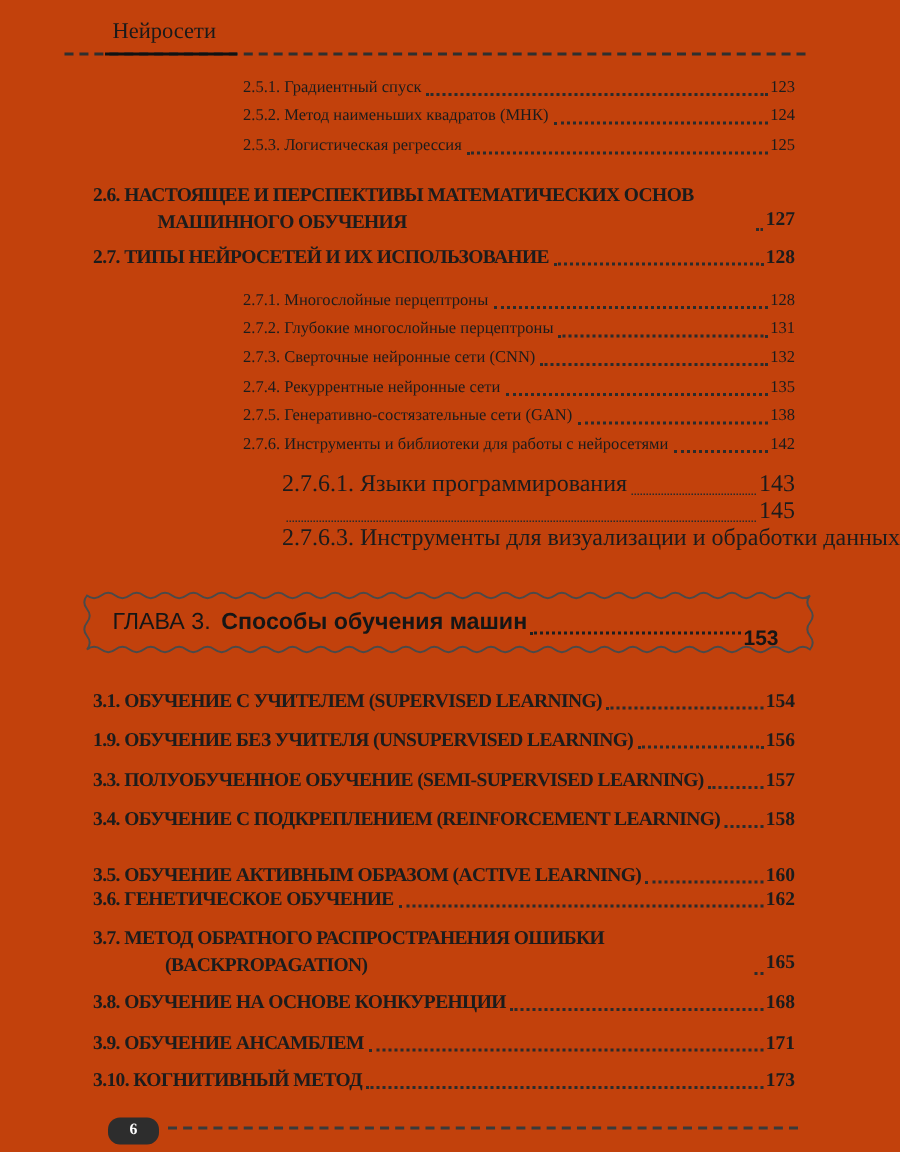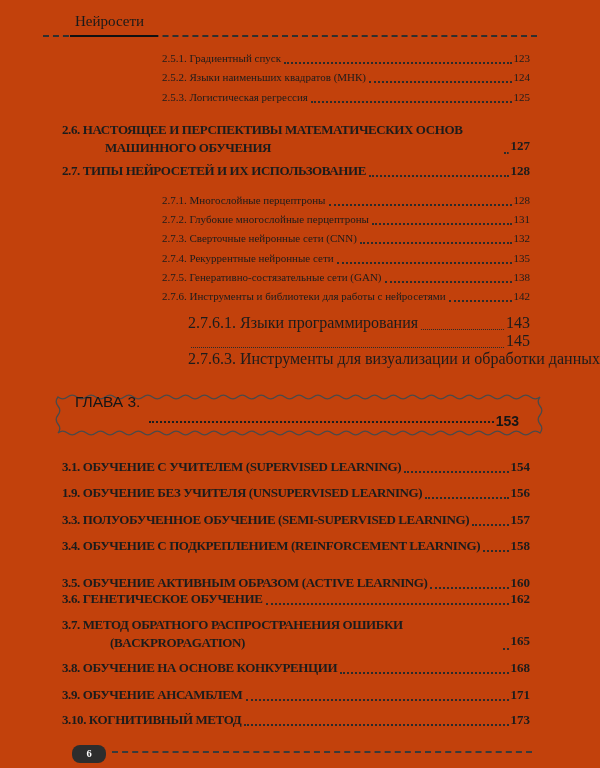--- a/index.html
+++ b/index.html
@@ -54,21 +54,21 @@
   .wrap{line-height:17.5px;}
   .wrap .dots,.wrap .pg{margin-bottom:2px;}
 
   
   .chapter-box{
     position:absolute;left:55px;top:393px;width:488px;height:44px;
   }
   .chapter-box svg{position:absolute;left:0;top:0;}
   .chapter-line{
     position:absolute;left:20px;right:24px;top:0;bottom:0;
-    display:flex;align-items:flex-start;
+    display:flex;align-items:center;
     font-family:"Liberation Sans", sans-serif;
     font-size:15.5px;color:#161616;
   }
   .ch-prefix{margin-right:7px;white-space:nowrap;}
   .ch-title{font-weight:bold;white-space:nowrap;}
   .chapter-line .dots{
     border-bottom:2.5px dotted #1e1e1e;
     align-self:flex-end;margin:0 2px 14px 2px;
   }
   .ch-page{font-weight:bold;font-size:14px;margin-top:20px;}
@@ -95,21 +95,21 @@
   <div class="hdr-underline"></div>
 
   <div>
 
     <div class="row sub" style="top:48px">
       <span class="lbl">2.5.1. Градиентный спуск</span>
         <span class="dots"></span>
         <span class="pg">123</span>
     </div>
     <div class="row sub" style="top:67px">
-      <span class="lbl">2.5.2. Языки наименьших квадратов (МНК)</span>
+      <span class="lbl">2.5.2. Метод наименьших квадратов (МНК)</span>
         <span class="dots"></span>
         <span class="pg">124</span>
     </div>
     <div class="row sub" style="top:87px">
       <span class="lbl">2.5.3. Логистическая регрессия</span>
         <span class="dots"></span>
         <span class="pg">125</span>
     </div>
 
     <div class="row top wrap" style="top:121px">
@@ -168,20 +168,21 @@
         <span class="dots"></span>
         <span class="pg">149</span>
     </div>
 
     <div class="chapter-box">
       <svg width="488" height="44" viewBox="0 0 488 44">
         <path d="M 3 4 Q 7.7 7.6 12.5 4 Q 17.2 0.4 21.9 4 Q 26.6 7.6 31.4 4 Q 36.1 0.4 40.8 4 Q 45.5 7.6 50.3 4 Q 55.0 0.4 59.7 4 Q 64.4 7.6 69.2 4 Q 73.9 0.4 78.6 4 Q 83.3 7.6 88.1 4 Q 92.8 0.4 97.5 4 Q 102.2 7.6 107.0 4 Q 111.7 0.4 116.4 4 Q 121.1 7.6 125.9 4 Q 130.6 0.4 135.3 4 Q 140.0 7.6 144.8 4 Q 149.5 0.4 154.2 4 Q 158.9 7.6 163.7 4 Q 168.4 0.4 173.1 4 Q 177.8 7.6 182.6 4 Q 187.3 0.4 192.0 4 Q 196.7 7.6 201.5 4 Q 206.2 0.4 210.9 4 Q 215.6 7.6 220.4 4 Q 225.1 0.4 229.8 4 Q 234.5 7.6 239.3 4 Q 244.0 0.4 248.7 4 Q 253.5 7.6 258.2 4 Q 262.9 0.4 267.6 4 Q 272.4 7.6 277.1 4 Q 281.8 0.4 286.5 4 Q 291.3 7.6 296.0 4 Q 300.7 0.4 305.4 4 Q 310.2 7.6 314.9 4 Q 319.6 0.4 324.3 4 Q 329.1 7.6 333.8 4 Q 338.5 0.4 343.2 4 Q 348.0 7.6 352.7 4 Q 357.4 0.4 362.1 4 Q 366.9 7.6 371.6 4 Q 376.3 0.4 381.0 4 Q 385.8 7.6 390.5 4 Q 395.2 0.4 399.9 4 Q 404.7 7.6 409.4 4 Q 414.1 0.4 418.8 4 Q 423.6 7.6 428.3 4 Q 433.0 0.4 437.7 4 Q 442.5 7.6 447.2 4 Q 451.9 0.4 456.6 4 Q 461.4 7.6 466.1 4 Q 470.8 0.4 475.5 4 Q 480.3 7.6 485.0 4 Q 481.4 8.5 485 13.0 Q 488.6 17.5 485 22.0 Q 481.4 26.5 485 31.0 Q 488.6 35.5 485 40.0 Q 480.3 36.4 475.5 40 Q 470.8 43.6 466.1 40 Q 461.4 36.4 456.6 40 Q 451.9 43.6 447.2 40 Q 442.5 36.4 437.7 40 Q 433.0 43.6 428.3 40 Q 423.6 36.4 418.8 40 Q 414.1 43.6 409.4 40 Q 404.7 36.4 399.9 40 Q 395.2 43.6 390.5 40 Q 385.8 36.4 381.0 40 Q 376.3 43.6 371.6 40 Q 366.9 36.4 362.1 40 Q 357.4 43.6 352.7 40 Q 348.0 36.4 343.2 40 Q 338.5 43.6 333.8 40 Q 329.1 36.4 324.3 40 Q 319.6 43.6 314.9 40 Q 310.2 36.4 305.4 40 Q 300.7 43.6 296.0 40 Q 291.3 36.4 286.5 40 Q 281.8 43.6 277.1 40 Q 272.4 36.4 267.6 40 Q 262.9 43.6 258.2 40 Q 253.5 36.4 248.7 40 Q 244.0 43.6 239.3 40 Q 234.5 36.4 229.8 40 Q 225.1 43.6 220.4 40 Q 215.6 36.4 210.9 40 Q 206.2 43.6 201.5 40 Q 196.7 36.4 192.0 40 Q 187.3 43.6 182.6 40 Q 177.8 36.4 173.1 40 Q 168.4 43.6 163.7 40 Q 158.9 36.4 154.2 40 Q 149.5 43.6 144.8 40 Q 140.0 36.4 135.3 40 Q 130.6 43.6 125.9 40 Q 121.1 36.4 116.4 40 Q 111.7 43.6 107.0 40 Q 102.2 36.4 97.5 40 Q 92.8 43.6 88.1 40 Q 83.3 36.4 78.6 40 Q 73.9 43.6 69.2 40 Q 64.4 36.4 59.7 40 Q 55.0 43.6 50.3 40 Q 45.5 36.4 40.8 40 Q 36.1 43.6 31.4 40 Q 26.6 36.4 21.9 40 Q 17.2 43.6 12.5 40 Q 7.7 36.4 3.0 40 Q 6.6 35.5 3 31.0 Q -0.6 26.5 3 22.0 Q 6.6 17.5 3 13.0 Q -0.6 8.5 3 4.0 Z" fill="none" stroke="#4a4a4a" stroke-width="1.3"></path>
       </svg>
       <div class="chapter-line">
         <span class="ch-prefix">ГЛАВА 3.</span>
+        <span class="ch-title">Способы обучения машин</span>
         <span class="dots"></span>
         <span class="ch-page">153</span>
       </div>
     </div>
 
     <div class="row top" style="top:457px">
       <span class="lbl">3.1. ОБУЧЕНИЕ С УЧИТЕЛЕМ (SUPERVISED LEARNING)</span>
         <span class="dots"></span>
         <span class="pg">154</span>
     </div>

